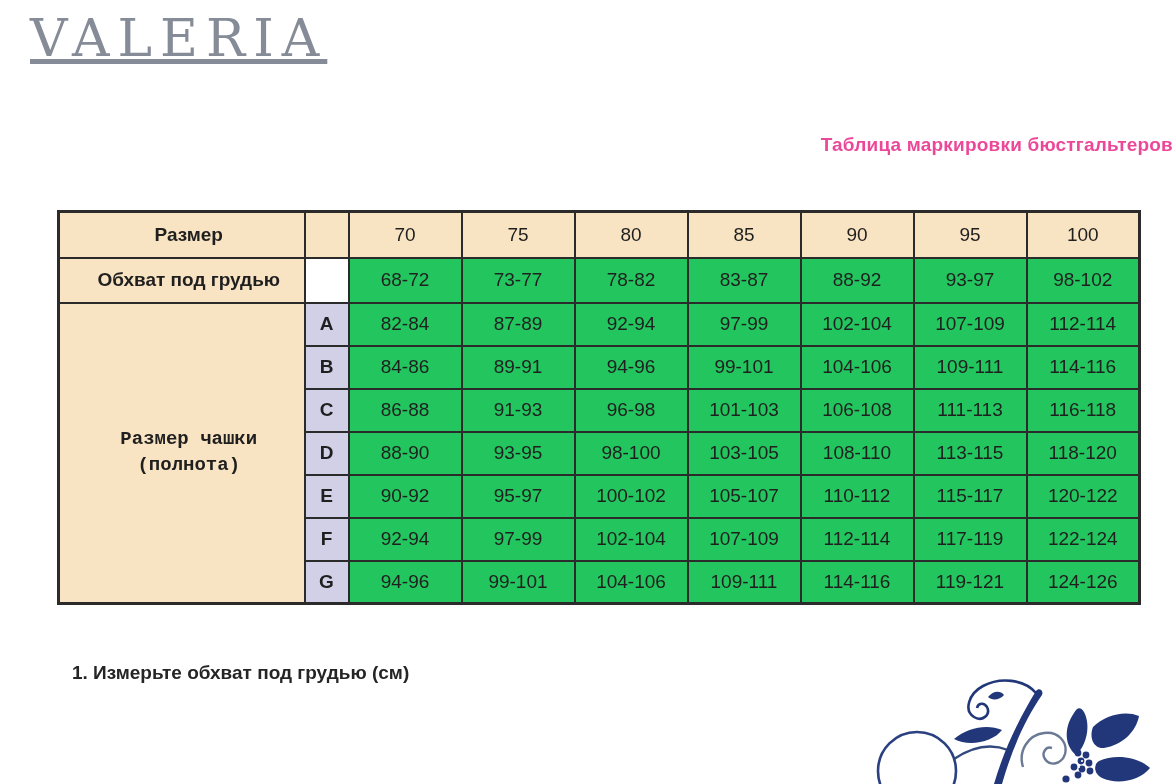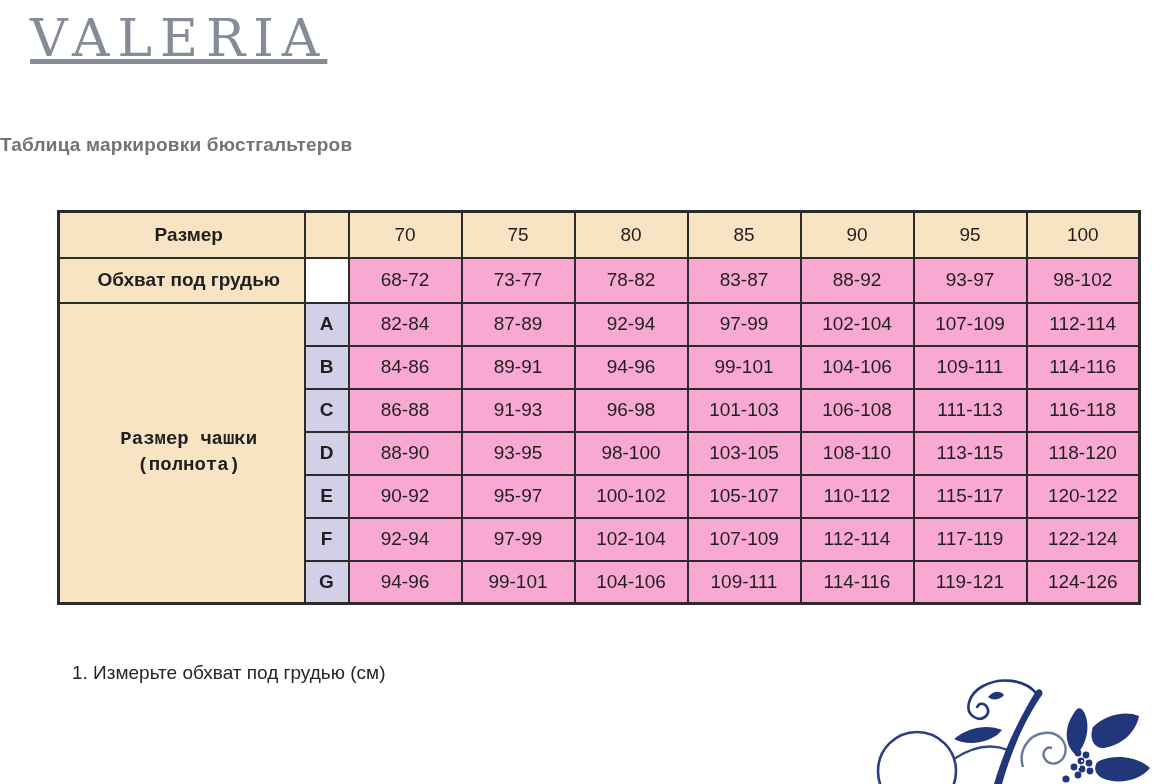--- a/index.html
+++ b/index.html
@@ -8,50 +8,50 @@
     font-family:"Liberation Sans", sans-serif;overflow:hidden;color:#222;
   }
   .logo{
     position:absolute;left:30px;top:8px;
     font-family:"DejaVu Serif", serif;
     font-size:52px;letter-spacing:8px;font-weight:400;
     color:#868c97;
     text-decoration:underline;
   }
   .title{
-    position:absolute;top:134px;left:0;width:100%;text-align:left;
-    font-size:19px;font-weight:bold;color:#737373;letter-spacing:.2px;
+    position:absolute;top:134px;left:0;width:100%;text-align:right;
+    font-size:19px;font-weight:bold;color:#ec4899;letter-spacing:.2px;
   }
   table.size-table{
     position:absolute;left:57px;top:210px;
     border-collapse:collapse;table-layout:fixed;
     border:3px solid #2b2b2b;
   }
   table.size-table td{
     border:2px solid #2b2b2b;
     font-size:19px;color:#1f1f1f;text-align:center;
     padding:0;overflow:hidden;white-space:nowrap;
   }
   .r-head{height:46px;}
   .r-sub{height:45px;}
   .r-cup{height:43px;}
   .label-cell{background:#f8e3c2;text-align:left;padding-left:14px !important;font-weight:bold;}
   .head-num{background:#f8e3c2;font-weight:normal;}
   .blank-peach{background:#f8e3c2;}
   .blank-white{background:#ffffff;}
   .cup-letter{background:#d2d0e6;font-weight:bold;}
-  .data-cell{background:#f9a8d4;margin-top:20px;}
+  .data-cell{background:#22c55e;margin-top:20px;}
   .cup-label-cell{
     background:#f8e3c2;text-align:center;
     padding-left:14px !important;font-weight:bold;vertical-align:middle;
     white-space:normal !important;line-height:1.35;font-family:Liberation Mono, monospace;
   }
   .instructions{
     position:absolute;left:72px;top:662px;
-    font-size:19px;font-weight:normal;color:#252525;text-align:right;
+    font-size:19px;font-weight:bold;color:#252525;text-align:right;
   }
   .instructions .line{margin-bottom:25px;}
   .ornament{
     position:absolute;left:850px;top:655px;width:323px;height:129px;
   }
 </style>
 </head>
 <body>
 
 <div class="logo">VALERIA</div>

